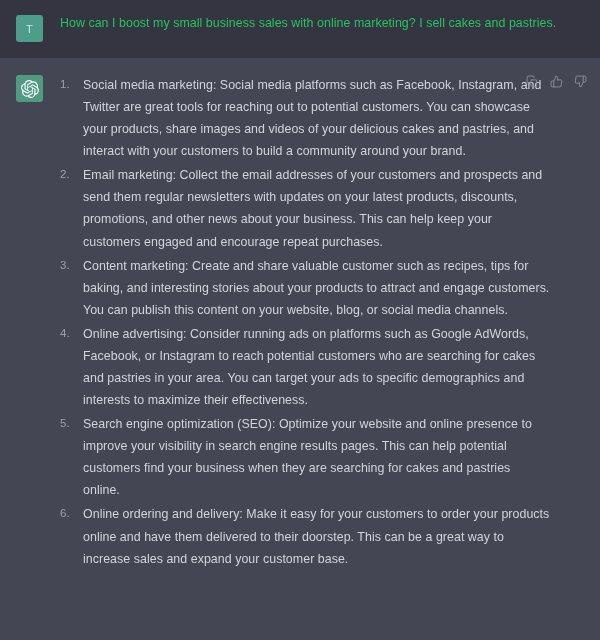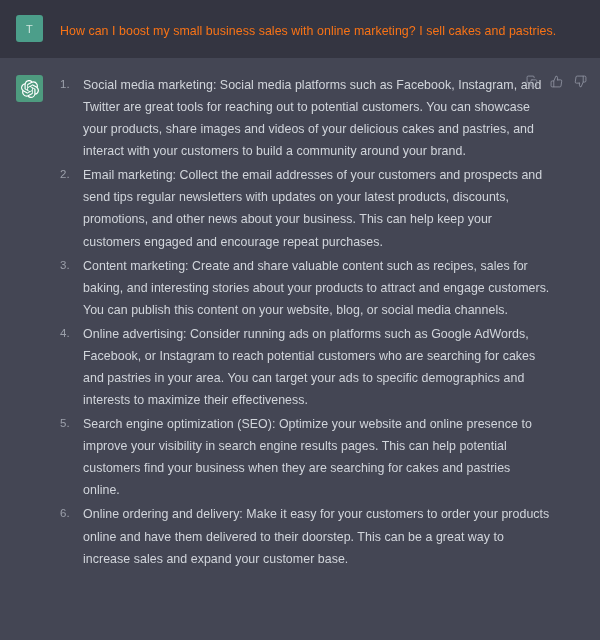--- a/index.html
+++ b/index.html
@@ -76,25 +76,24 @@
     height: 18px;
   }
 
   .content-col {
     flex: 1 1 auto;
     min-width: 0;
     padding-right: 6px;
   }
 
   .user-text {
-    color: #f97316;
+    color: #22c55e;
     font-size: 12.4px;
     line-height: 1.55;
     letter-spacing: 0.05px;
-    margin-top: 8px;
   }
 
   .assistant-body {
     color: #d1d5db;
     font-size: 12.4px;
     line-height: 1.78;
     letter-spacing: 0.05px;
     max-width: 490px;
   }
 
@@ -184,22 +183,22 @@
         </svg>
       </div>
     </div>
 
     <div class="content-col">
       <div class="assistant-body">
 
 
         <ol class="strategies">
           <li>Social media marketing: Social media platforms such as Facebook, Instagram, and Twitter are great tools for reaching out to potential customers. You can showcase your products, share images and videos of your delicious cakes and pastries, and interact with your customers to build a community around your brand.</li>
-          <li>Email marketing: Collect the email addresses of your customers and prospects and send tips regular newsletters with updates on your latest products, discounts, promotions, and other news about your business. This can help keep your customers engaged and encourage repeat purchases.</li>
-          <li>Content marketing: Create and share valuable content such as recipes, sales for baking, and interesting stories about your products to attract and engage customers. You can publish this content on your website, blog, or social media channels.</li>
+          <li>Email marketing: Collect the email addresses of your customers and prospects and send them regular newsletters with updates on your latest products, discounts, promotions, and other news about your business. This can help keep your customers engaged and encourage repeat purchases.</li>
+          <li>Content marketing: Create and share valuable customer such as recipes, tips for baking, and interesting stories about your products to attract and engage customers. You can publish this content on your website, blog, or social media channels.</li>
           <li>Online advertising: Consider running ads on platforms such as Google AdWords, Facebook, or Instagram to reach potential customers who are searching for cakes and pastries in your area. You can target your ads to specific demographics and interests to maximize their effectiveness.</li>
           <li>Search engine optimization (SEO): Optimize your website and online presence to improve your visibility in search engine results pages. This can help potential customers find your business when they are searching for cakes and pastries online.</li>
           <li>Online ordering and delivery: Make it easy for your customers to order your products online and have them delivered to their doorstep. This can be a great way to increase sales and expand your customer base.</li>
         </ol>
 
       </div>
     </div>
 
     <div class="actions">
       <button class="action-btn">

